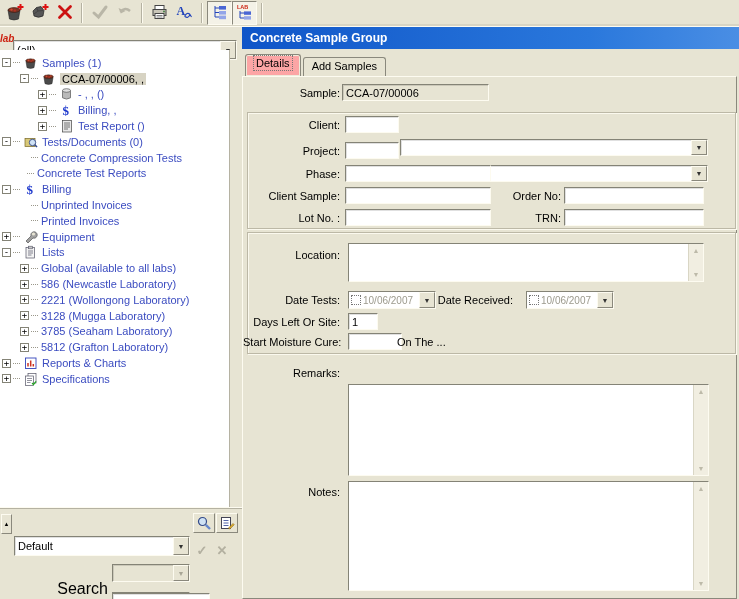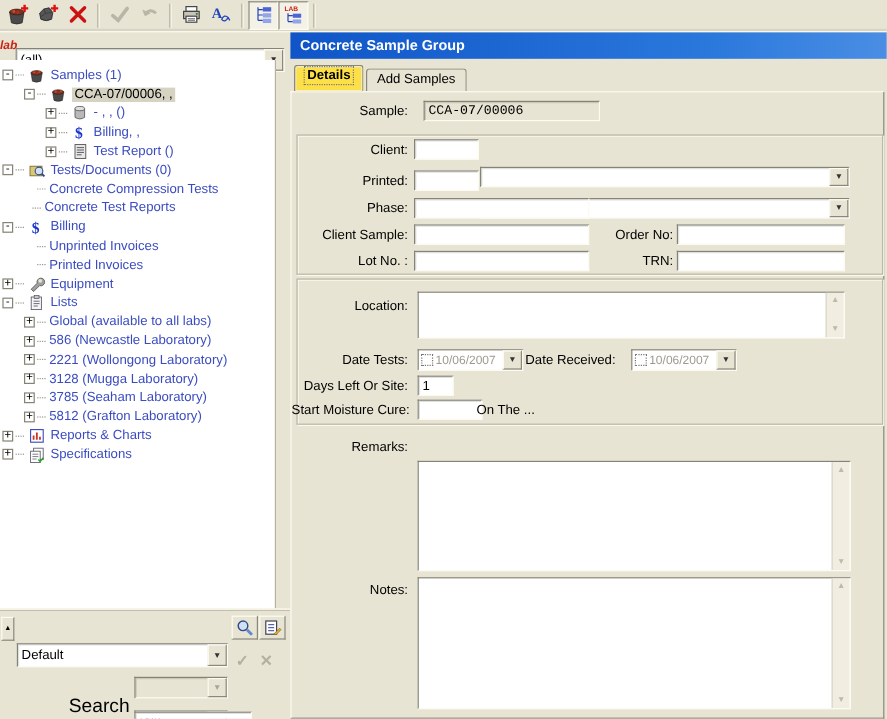--- a/index.html
+++ b/index.html
@@ -54,21 +54,21 @@
     font:11px "Liberation Sans",sans-serif; padding:1px 3px; }
 
   
   .rpanel { position:absolute; left:242px; top:27px; width:497px; height:444px; }
   .titlebar { position:absolute; top:0; left:0; width:497px; height:22px;
     background:linear-gradient(90deg,#0f55c8 0%,#2a78dc 70%,#4a8ee4 100%);
     color:#fff; font-weight:bold; font-size:12px; line-height:22px; padding-left:8px; }
   .tabs { position:absolute; top:27px; left:3px; display:flex; align-items:flex-end; height:22px; }
   .tab { height:19px; padding:2px 8px 0; background:#e7e4d3; border:1px solid #8a887c;
     border-bottom:none; border-radius:3px 3px 0 0; margin-right:2px; font-size:11px; position:relative; z-index:1; }
-  .tab.active { height:22px; z-index:3; background:#fde047; box-shadow: inset 0 0 0 1px #eeebda; font-weight: bold; }
+  .tab.active { height:22px; z-index:3; background:#fca5a5; box-shadow: inset 0 0 0 1px #eeebda; }
   .tab.active .tabtext { outline:1px dotted #777; padding:1px 2px; }
   .page { position:absolute; top:49px; left:0; width:495px; height:523px;
     background:#e7e4d3; border:1px solid; border-color:#fdfbf0 #8a887c #8a887c #fdfbf0; z-index:2; }
   .lbl { position:absolute; font-size:11px; text-align:right; white-space:nowrap; }
   .groupbox { position:absolute; border:1px solid #bcb8a6;
     box-shadow: inset 1px 1px 0 #fbf9ee, 1px 1px 0 #fbf9ee; }
   .ta { position:absolute; background:#fff; border:1px solid;
     border-color:#848376 #fdfbf0 #fdfbf0 #848376; display:flex; }
   .ta .tacontent { flex:1; }
   .ta .sb { width:15px; flex:none; background:#f1eee1; border-left:1px solid #d9d6c5;
@@ -387,32 +387,32 @@
   </div>
 
   <div class="tabs">
     <div class="tab active"><span class="tabtext">Details</span></div>
     <div class="tab"><span class="tabtext">Add Samples</span></div>
   </div>
 
   <div class="page">
 
     <span class="lbl" style="left:0;top:10px;width:97px;">Sample:</span>
-    <input class="field" style="position: absolute; left: 110px; top: 7px; width: 147px; height: 17px; background: rgb(231, 228, 211); font-family: Liberation Mono, monospace;" readonly="" value="CCA-07/00006">
+    <input class="field" style="position: absolute; left: 99px; top: 7px; width: 147px; height: 17px; background: rgb(231, 228, 211);" readonly="" value="CCA-07/00006">
 
     <div class="groupbox" style="left:4px;top:35px;width:489px;height:117px;"></div>
 
     <span class="lbl" style="left:0;top:42px;width:97px;">Client:</span>
     <input class="field" style="position: absolute; left: 102px; top: 39px; width: 54px; height: 17px;" value="">
     <div class="combo" style="position:absolute;left:157px;top:39px;width:308px;height:17px;">
       <span class="combo-text"></span>
       <span class="cbtn">▼</span>
     </div>
 
-    <span class="lbl" style="left:0;top:68px;width:97px;">Printed:</span>
+    <span class="lbl" style="left:0;top:68px;width:97px;">Project:</span>
     <input class="field" style="position: absolute; left: 102px; top: 65px; width: 54px; height: 17px;" value="">
     <div class="combo" style="position:absolute;left:157px;top:65px;width:308px;height:17px;">
       <span class="combo-text"></span>
       <span class="cbtn">▼</span>
     </div>
 
     <span class="lbl" style="left:0;top:91px;width:97px;">Phase:</span>
     <input class="field" style="position: absolute; left: 102px; top: 88px; width: 146px; height: 17px;" value="">
 
     <span class="lbl" style="left:0;top:113px;width:97px;">Client Sample:</span>

